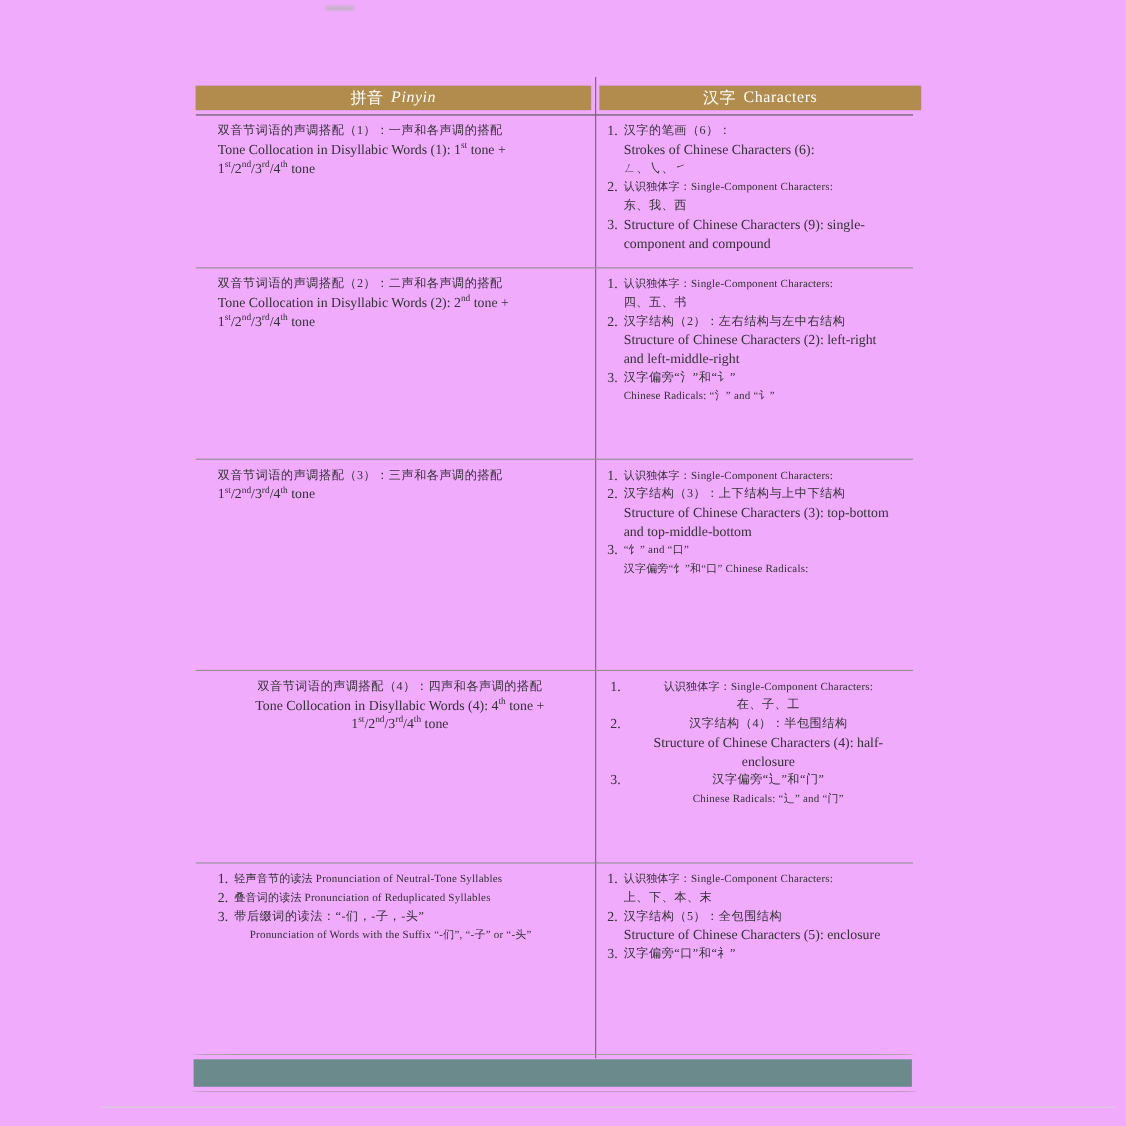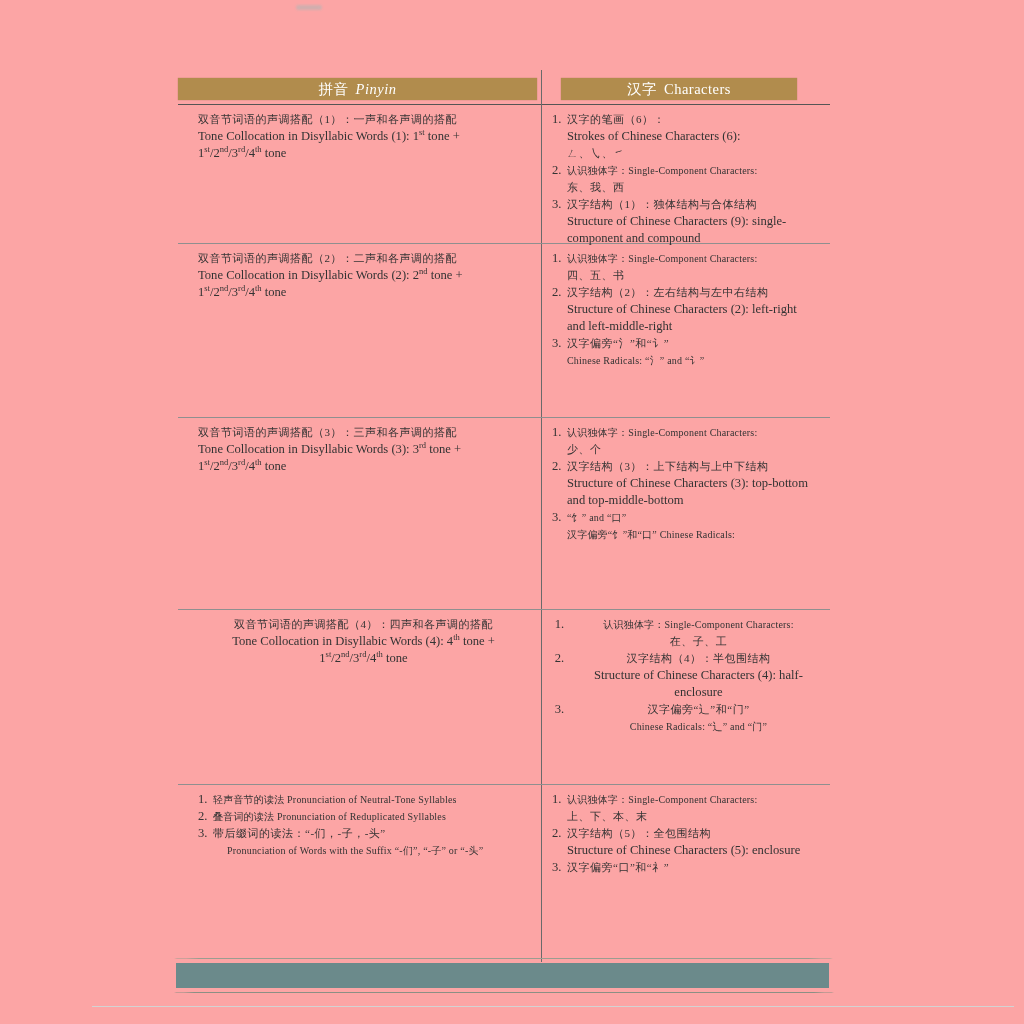--- a/index.html
+++ b/index.html
@@ -12,40 +12,40 @@
   }
   html,body{margin:0;padding:0;}
   body{
     width:1024px;height:1024px;
     background:#fdfdfd;
     font-family:"Liberation Serif","DejaVu Serif",serif;
     color:var(--text);
     position:relative;
     overflow:hidden;
   }
-  .page{position:absolute;inset:0;background:#fca5a5;text-decoration:underline;}
+  .page{position:absolute;inset:0;background:#f0abfc;text-decoration:underline;}
 
   .scan-smudge{
     position:absolute;left:296px;top:5px;width:26px;height:5px;
     background:#b5b5b5;border-radius:2px;filter:blur(1px);opacity:.6;
   }
 
   
   .thead{position:absolute;left:178px;top:78px;width:652px;height:22px;}
   .hbar{
     position:absolute;top:0;height:22px;
     background:var(--header-bg);color:var(--header-text);
     display:flex;align-items:center;justify-content:center;
     font-size:14.5px;letter-spacing:.5px;
     box-shadow:0 0 1px rgba(120,90,30,.6);
   }
   .hbar .latin{margin-left:7px;}
   .hbar .latin.it{font-style:italic;}
   #hbar-pinyin{left:0;width:359px;}
-  #hbar-chars{left:383px;width:236px;}
+  #hbar-chars{left:367px;width:292px;}
 
   .header-underline{
     position:absolute;left:178px;top:104px;width:652px;height:0;
     border-top:1.4px solid var(--rule-dark);
   }
   .column-divider{
     position:absolute;left:541px;top:70px;width:0;height:892px;
     border-left:1.2px solid #6a6a6a;
   }
 
@@ -135,21 +135,20 @@
           <div class="item">
             <span class="num">2.</span>
             <div class="lines">
               <div class="line mix">认识独体字：Single-Component Characters:</div>
               <div class="line zh">东、我、西</div>
             </div>
           </div>
           <div class="item">
             <span class="num">3.</span>
             <div class="lines">
-              <div class="line zh">汉字结构（1）：独体结构与合体结构</div>
               <div class="line en">Structure of Chinese Characters (9): single-</div>
               <div class="line en">component and compound</div>
             </div>
           </div>
         </div>
       </div>
       <div class="trow">
         <div class="cell left">
           <div class="item">
             <div class="lines">
@@ -182,31 +181,29 @@
               <div class="line mix">Chinese Radicals: “氵” and “讠”</div>
             </div>
           </div>
         </div>
       </div>
       <div class="trow">
         <div class="cell left">
           <div class="item">
             <div class="lines">
               <div class="line zh">双音节词语的声调搭配（3）：三声和各声调的搭配</div>
-              <div class="line en">Tone Collocation in Disyllabic Words (3): 3<sup>rd</sup> tone +</div>
               <div class="line en">1<sup>st</sup>/2<sup>nd</sup>/3<sup>rd</sup>/4<sup>th</sup> tone</div>
             </div>
           </div>
         </div>
         <div class="cell right">
           <div class="item">
             <span class="num">1.</span>
             <div class="lines">
               <div class="line mix">认识独体字：Single-Component Characters:</div>
-              <div class="line zh">少、个</div>
             </div>
           </div>
           <div class="item">
             <span class="num">2.</span>
             <div class="lines">
               <div class="line zh">汉字结构（3）：上下结构与上中下结构</div>
               <div class="line en">Structure of Chinese Characters (3): top-bottom</div>
               <div class="line en">and top-middle-bottom</div>
             </div>
           </div>

